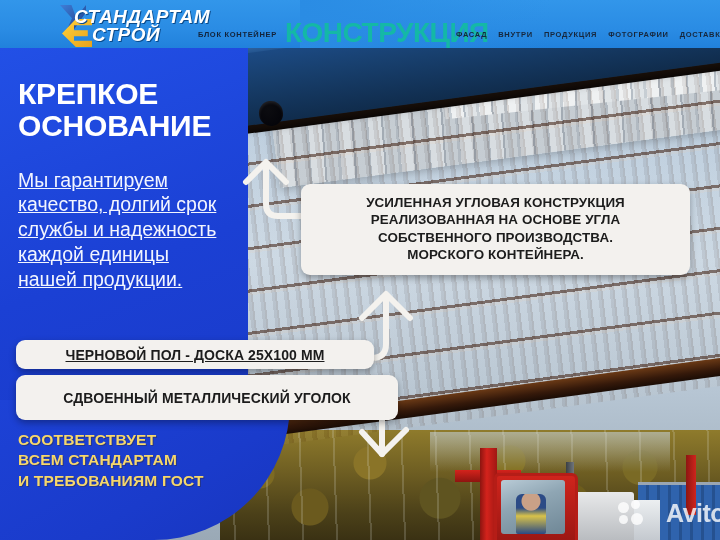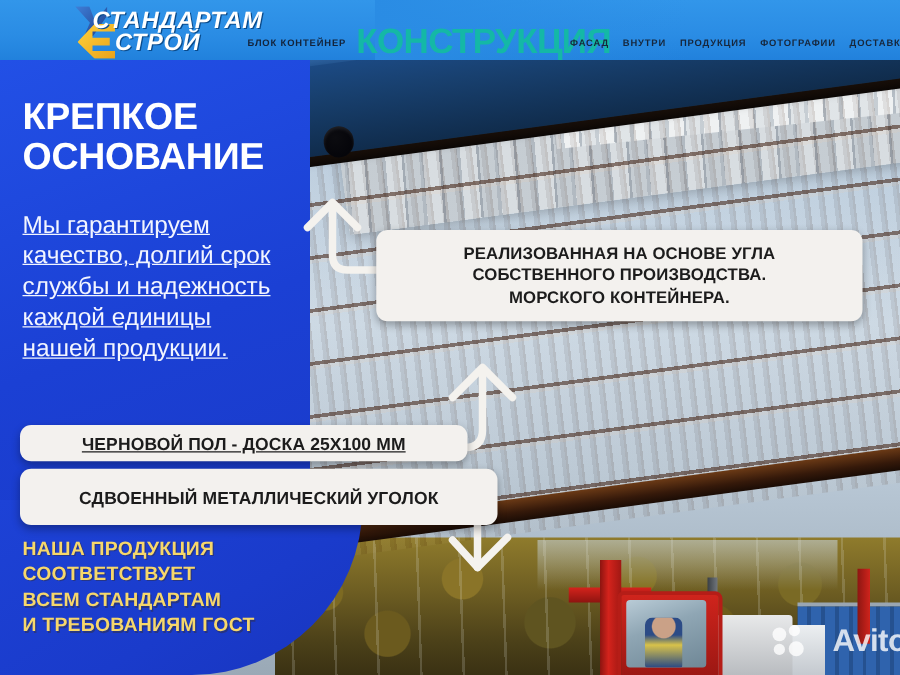--- a/index.html
+++ b/index.html
@@ -381,21 +381,20 @@
   <div class="blue-panel-lower"></div>
 
   <h1 class="h1">
     <span>КРЕПКОЕ</span>
     <span>ОСНОВАНИЕ</span>
   </h1>
 
   <p class="lede">Мы гарантируем качество, долгий срок службы и надежность каждой единицы нашей продукции.</p>
 
   <div class="gost">
-    <span>НАША ПРОДУКЦИЯ</span>
     <span>СООТВЕТСТВУЕТ</span>
     <span>ВСЕМ СТАНДАРТАМ</span>
     <span>И ТРЕБОВАНИЯМ ГОСТ</span>
   </div>
 
   <svg class="arrow" style="left:238px;top:120px;" width="130" height="110" viewBox="0 0 130 110">
     <path d="M8 62 L28 42 L48 62" fill="none" stroke="#f4f2ee" stroke-width="6" stroke-linecap="round" stroke-linejoin="round"></path>
     <path d="M28 44 L28 84 Q28 96 40 96 L72 96" fill="none" stroke="#f4f2ee" stroke-width="6" stroke-linecap="round" stroke-linejoin="round"></path>
   </svg>
 
@@ -403,20 +402,21 @@
     <path d="M10 36 L34 12 L58 36" fill="none" stroke="#f4f2ee" stroke-width="6" stroke-linecap="round" stroke-linejoin="round"></path>
     <path d="M34 14 L34 62 Q34 76 20 76 L2 76" fill="none" stroke="#f4f2ee" stroke-width="6" stroke-linecap="round" stroke-linejoin="round"></path>
   </svg>
 
   <svg class="arrow" style="left:356px;top:392px;" width="90" height="80" viewBox="0 0 90 80">
     <path d="M26 0 L26 62" fill="none" stroke="#f4f2ee" stroke-width="6" stroke-linecap="round" stroke-linejoin="round"></path>
     <path d="M6 40 L26 62 L50 38" fill="none" stroke="#f4f2ee" stroke-width="6" stroke-linecap="round" stroke-linejoin="round"></path>
   </svg>
 
   <div class="card card-main">
+    <span>УСИЛЕННАЯ УГЛОВАЯ КОНСТРУКЦИЯ</span>
     <span>РЕАЛИЗОВАННАЯ НА ОСНОВЕ УГЛА</span>
     <span>СОБСТВЕННОГО ПРОИЗВОДСТВА.</span>
     <span>МОРСКОГО КОНТЕЙНЕРА.</span>
   </div>
 
   <div class="card card-floor">ЧЕРНОВОЙ ПОЛ - ДОСКА 25Х100 ММ</div>
 
   <div class="card card-angle">СДВОЕННЫЙ МЕТАЛЛИЧЕСКИЙ УГОЛОК</div>
 
   <div class="header">

